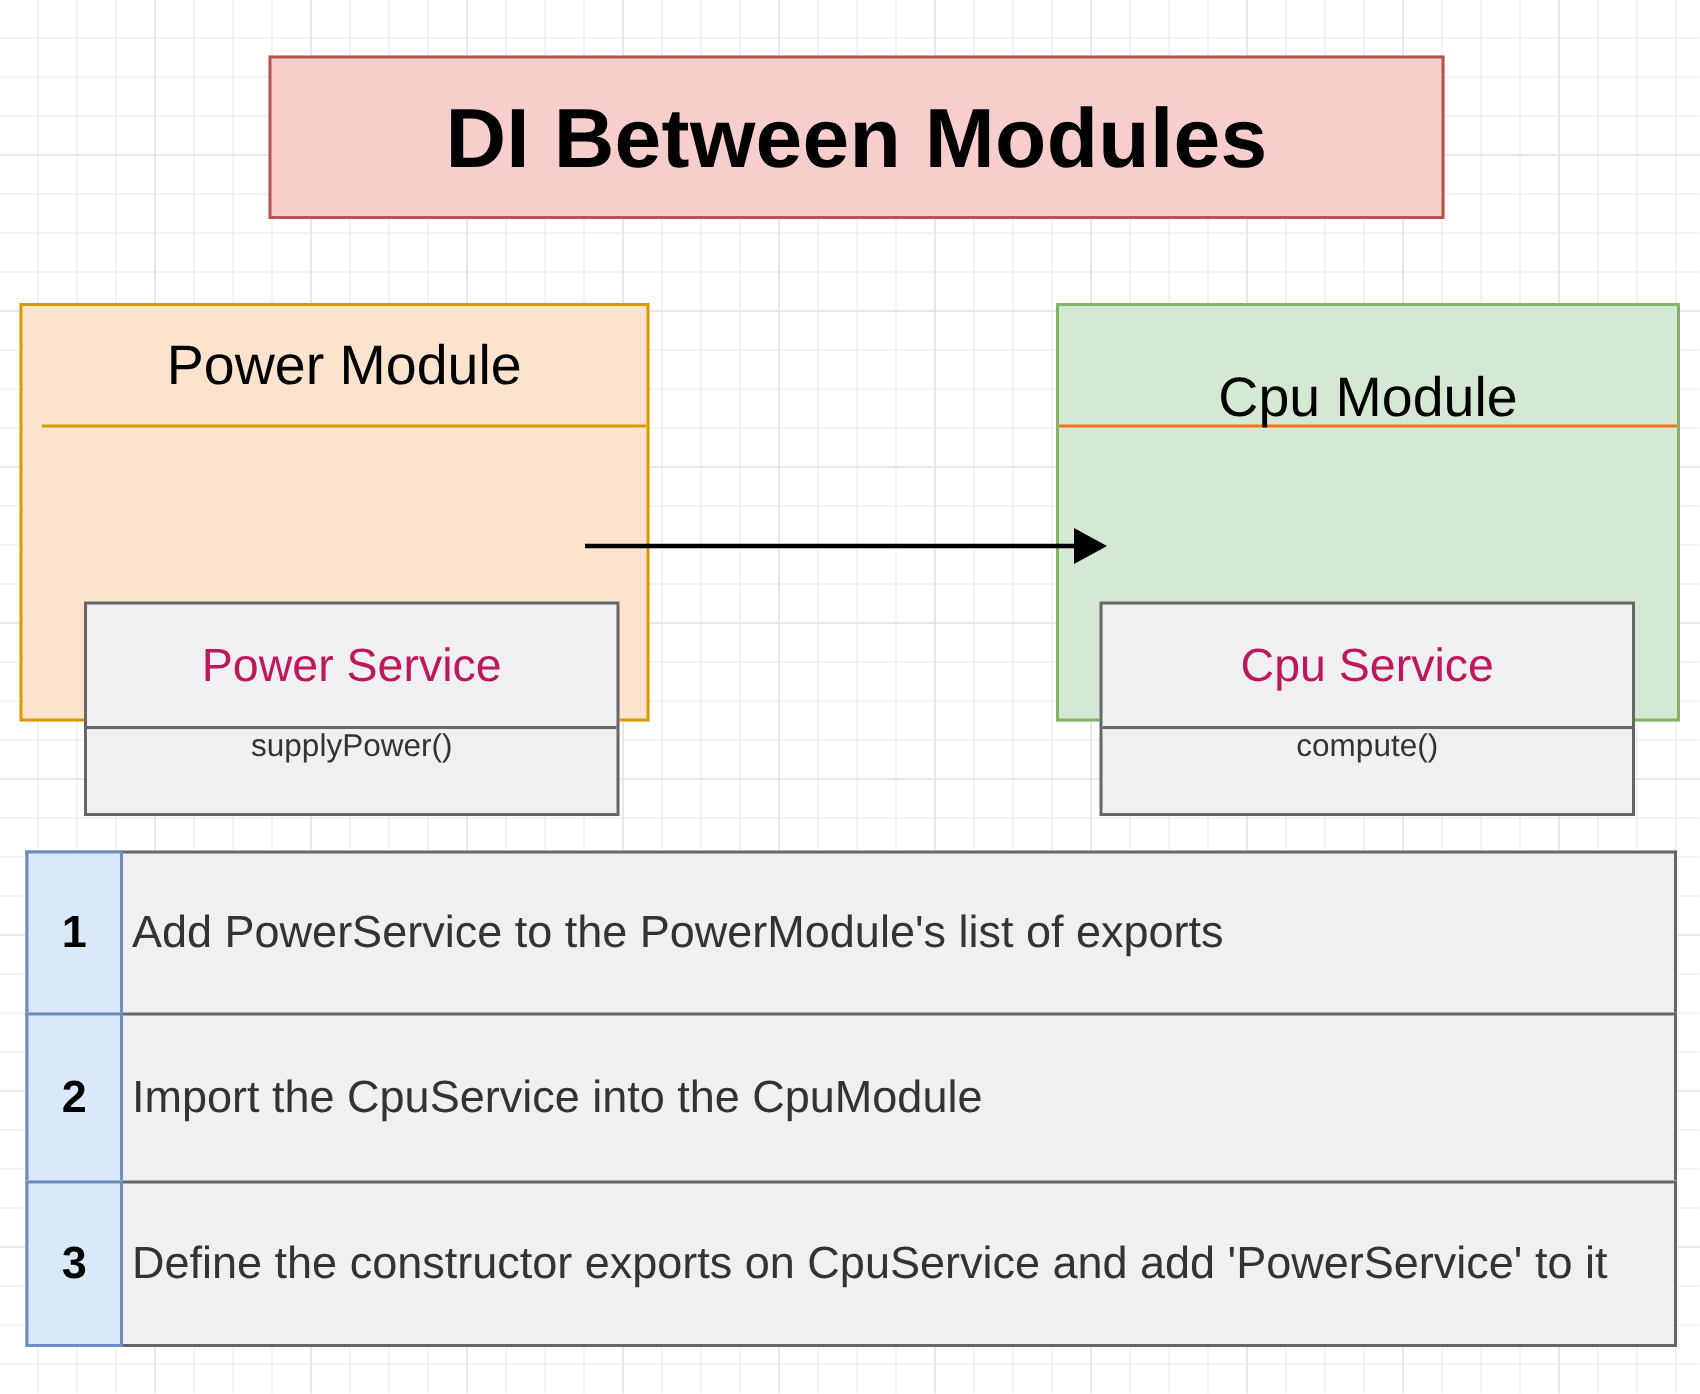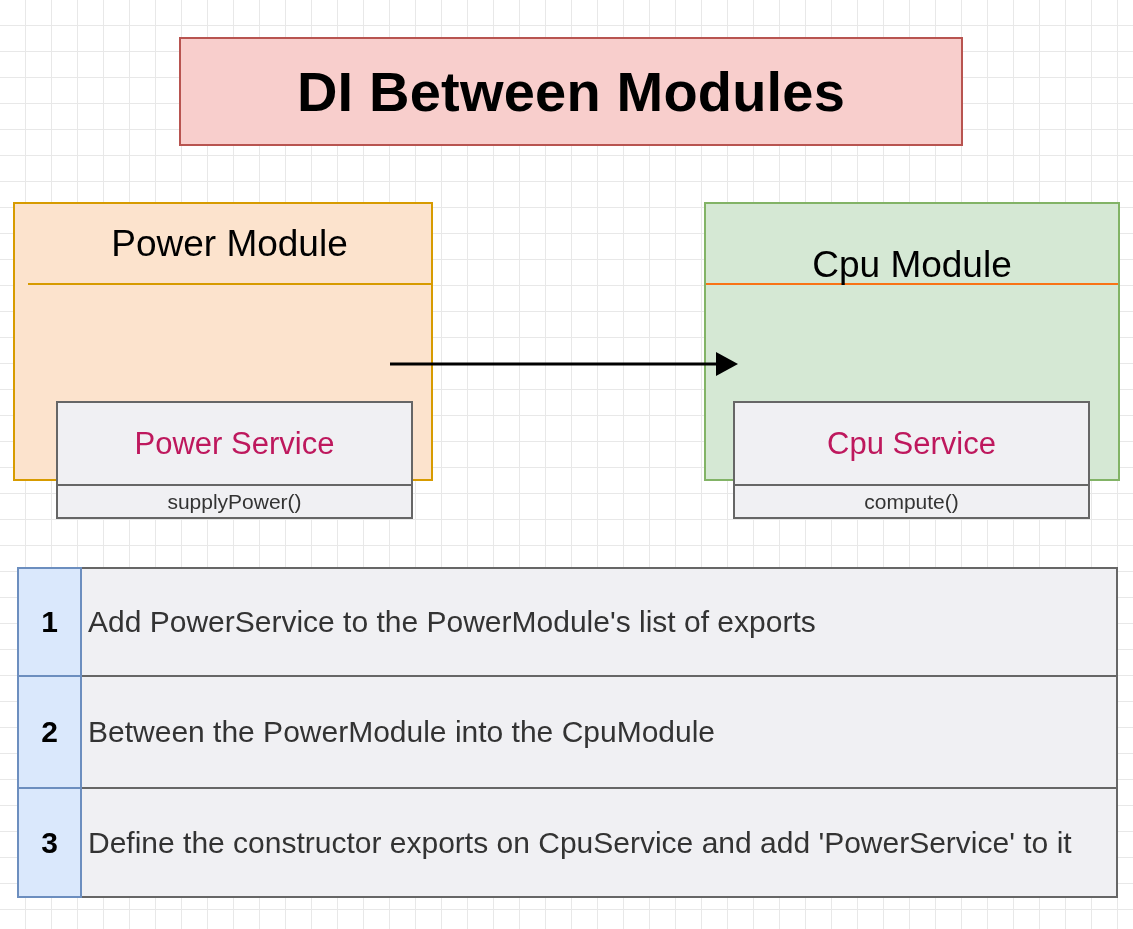--- a/index.html
+++ b/index.html
@@ -60,22 +60,22 @@
     background:#f0f0f3;
     border:2px solid #666666;
   }
   .service-box .svc-name{
     height:83px; box-sizing:border-box;
     border-bottom:2px solid #666666;
     display:flex; align-items:center; justify-content:center;
   }
   .service-box .svc-name .t{ font-size:31px; color:#be185d; }
   .service-box .svc-method{
-    height:31px; box-sizing:border-box;
-    display:flex; align-items:center; justify-content:center;
+    height:56px; box-sizing:border-box;
+    display:flex; align-items:flex-start; justify-content:center;
   }
   .service-box .svc-method .t{ font-size:21px; color:#333333; }
 
   #power-service{ left:28px; top:116px; width:357px; }
   #cpu-service{ left:27px; top:116px; width:357px; }
 
   
   #di-arrow{ position:absolute; left:390px; top:346px; width:350px; height:36px; }
 
   
@@ -175,21 +175,21 @@
       <div class="step-text">
         <span class="t">Add PowerService to the PowerModule's list of exports</span>
       </div>
     </div>
 
     <div class="step-row" id="step-row-2">
       <div class="step-num">
         <span class="t">2</span>
       </div>
       <div class="step-text">
-        <span class="t">Between the PowerModule into the CpuModule</span>
+        <span class="t">Import the CpuService into the CpuModule</span>
       </div>
     </div>
 
     <div class="step-row" id="step-row-3">
       <div class="step-num">
         <span class="t">3</span>
       </div>
       <div class="step-text">
         <span class="t">Define the constructor exports on CpuService and add 'PowerService' to it</span>
       </div>

